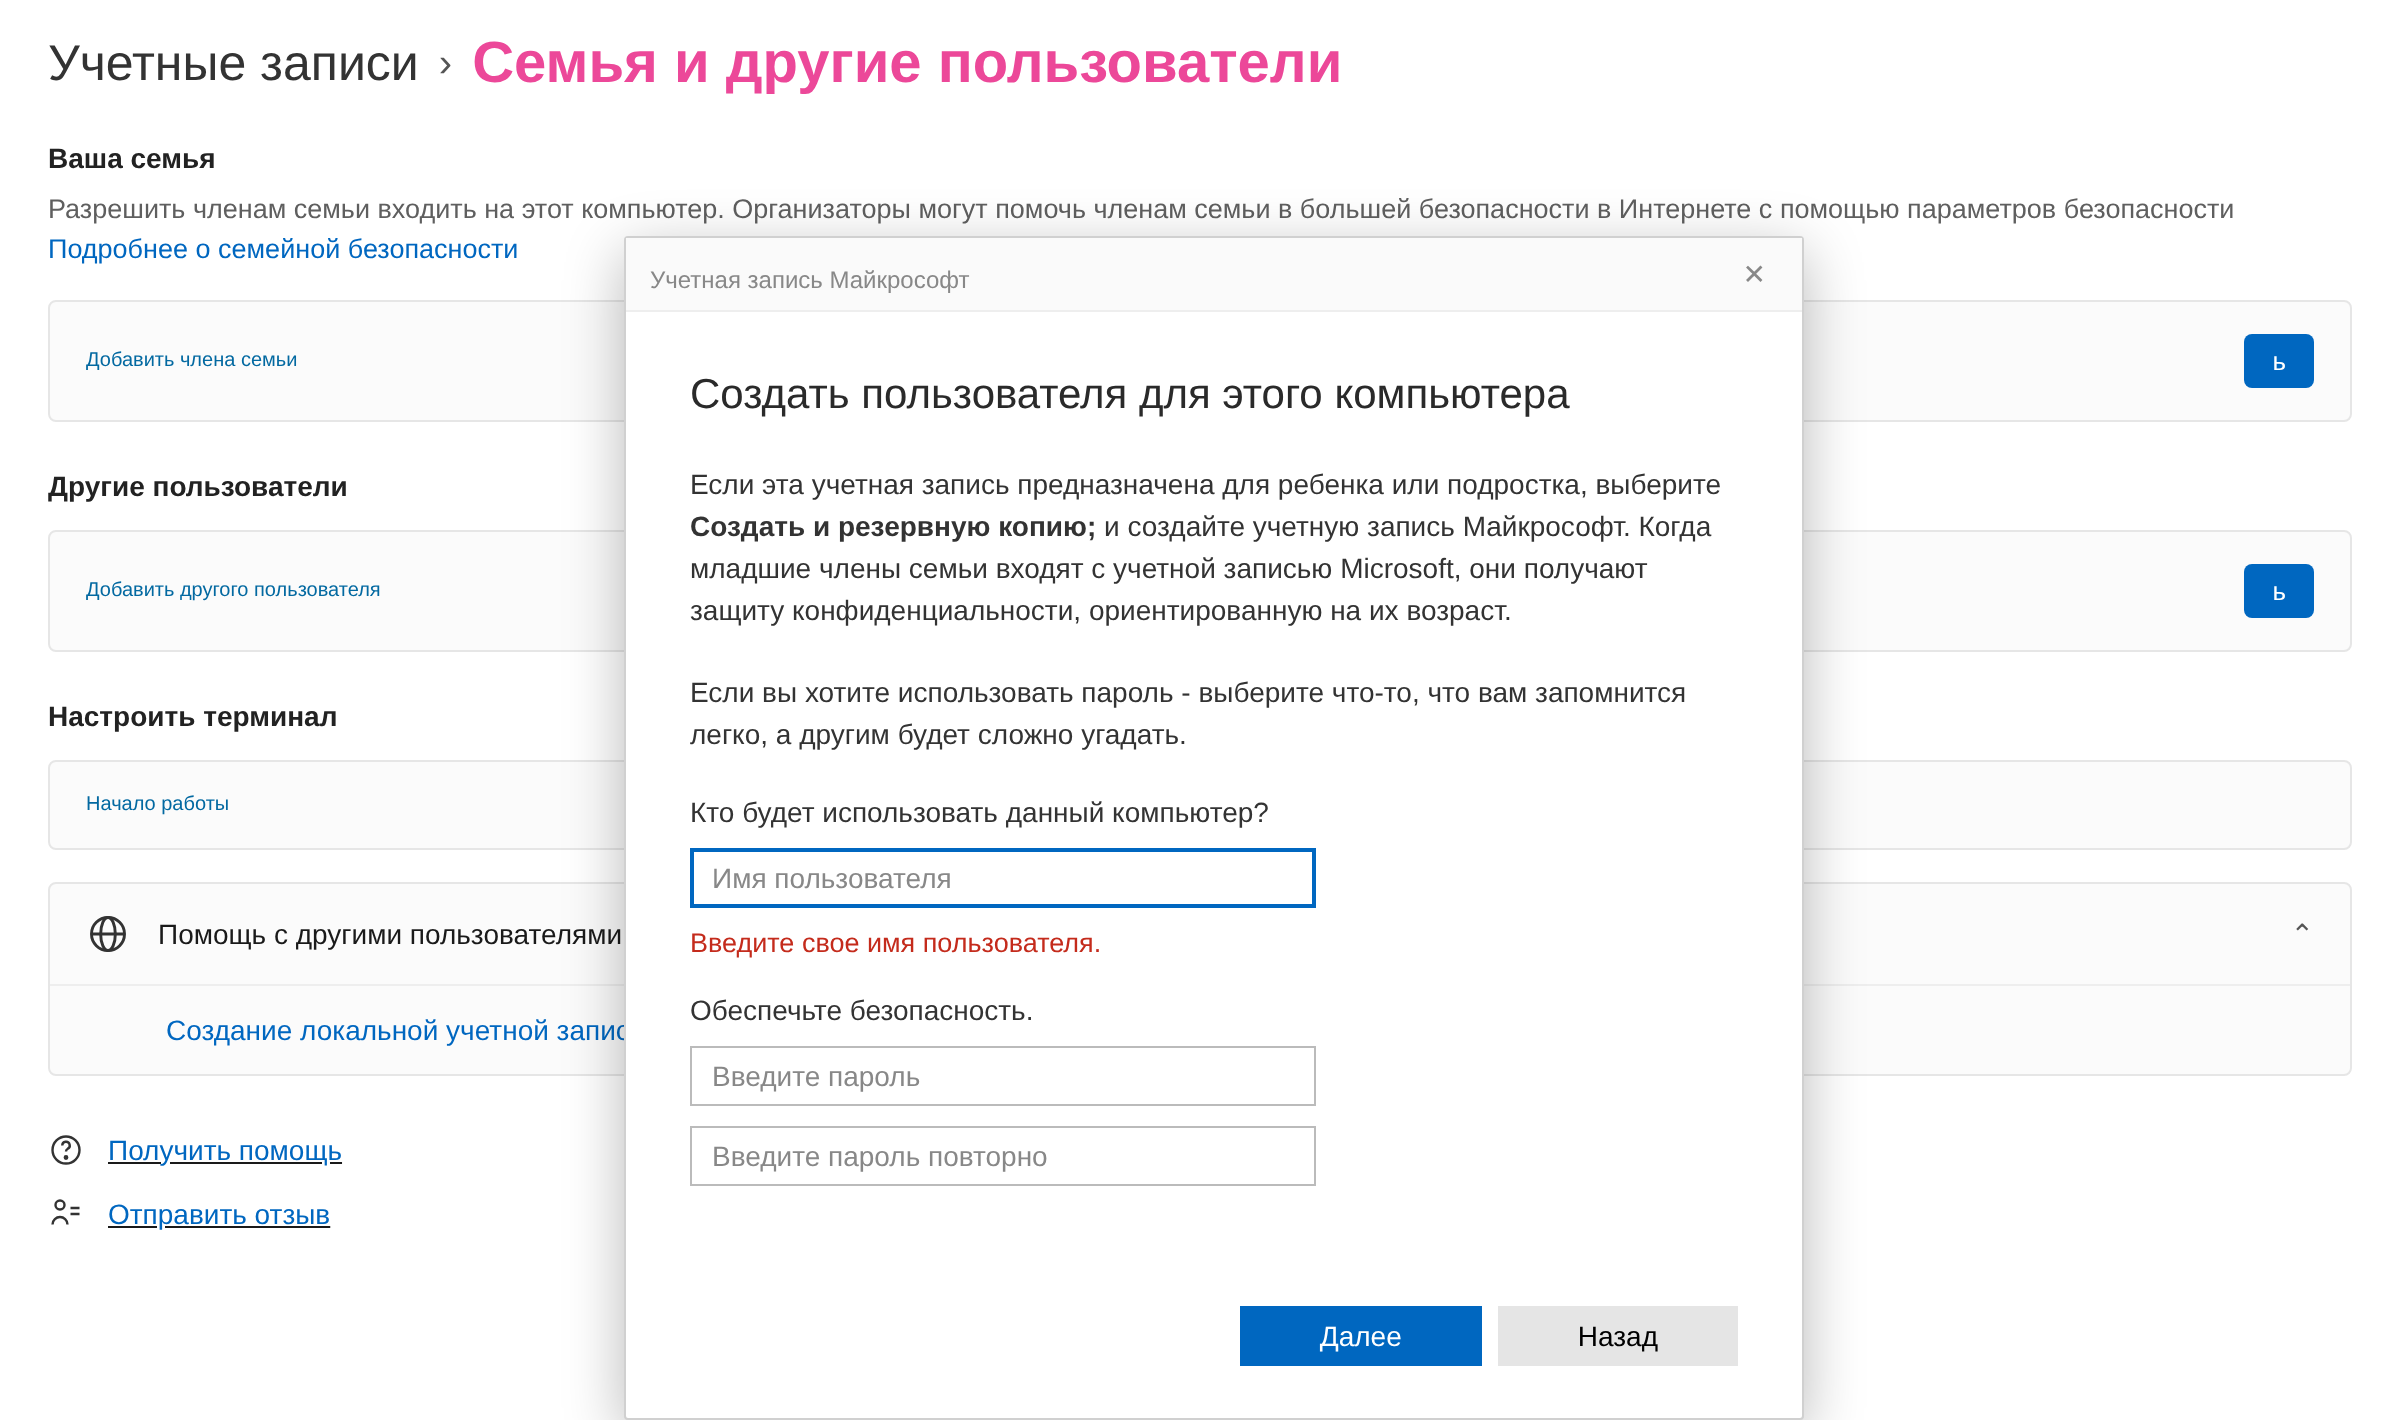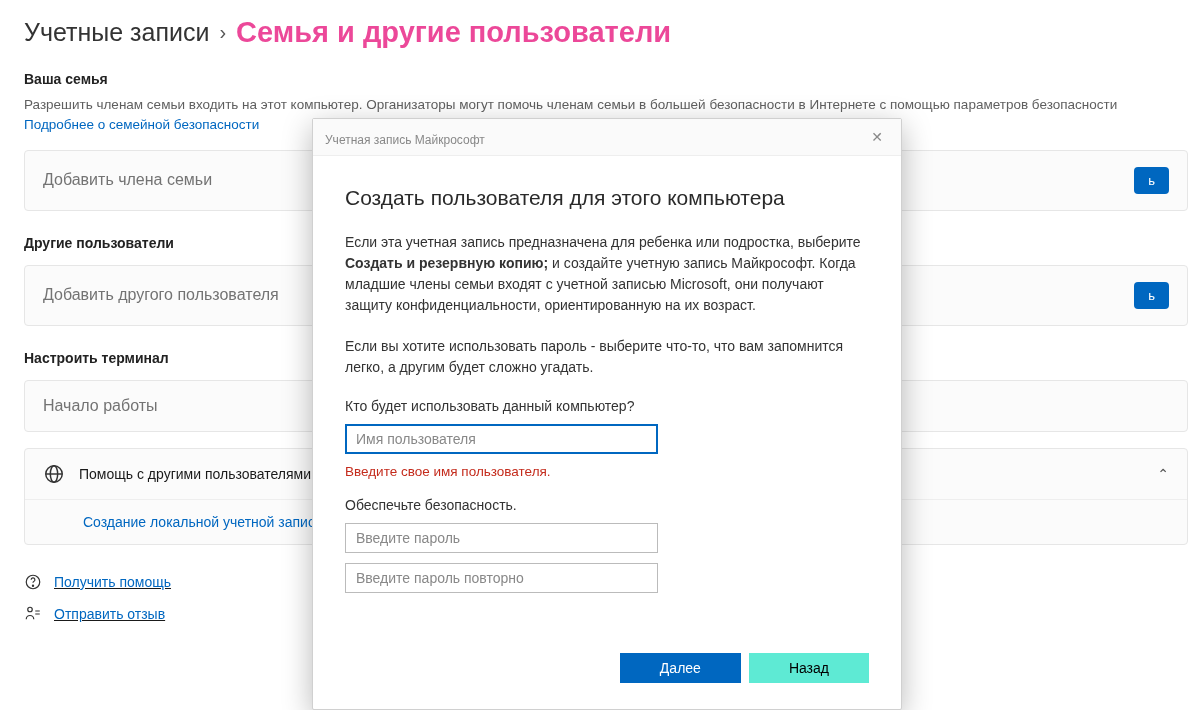--- a/index.html
+++ b/index.html
@@ -7,21 +7,21 @@
     font-family: "Segoe UI", -apple-system, sans-serif;
     background: #ffffff;
     color: #1a1a1a;
     font-size: 14px;
     width: 1200px;
     height: 710px;
     overflow: hidden;
     position: relative;
   }
   .page {
-    padding: 16px 12px 0 24px;
+    padding: 16px 24px 0 24px;
   }
   .breadcrumb {
     display: flex;
     align-items: center;
     gap: 10px;
     margin-bottom: 22px;
   }
   .breadcrumb-parent {
     font-size: 25px;
     font-weight: 400;
@@ -59,22 +59,22 @@
     border-radius: 4px;
     background: #fbfbfb;
     padding: 16px 18px;
     display: flex;
     align-items: center;
     justify-content: space-between;
     margin-top: 14px;
     margin-bottom: 24px;
   }
   .tile-label {
-    font-size: 16px;
-    color: #737373;
+    font-size: 10px;
+    color: #0369a1;
   }
   .tile-btn {
     background: #0067c0;
     color: #fff;
     border: none;
     border-radius: 4px;
     padding: 6px 14px;
     font-size: 13px;
     cursor: pointer;
   }
@@ -202,21 +202,21 @@
   }
   .btn-primary {
     background: #0067c0;
     color: #fff;
     border: none;
     padding: 7px 40px;
     font-size: 14px;
     cursor: pointer;
   }
   .btn-secondary {
-    background: #5eead4;
+    background: #e5e5e5;
     color: #000;
     border: none;
     padding: 7px 40px;
     font-size: 14px;
     cursor: pointer;
   }
 </style>
 </head>
 <body>
 

